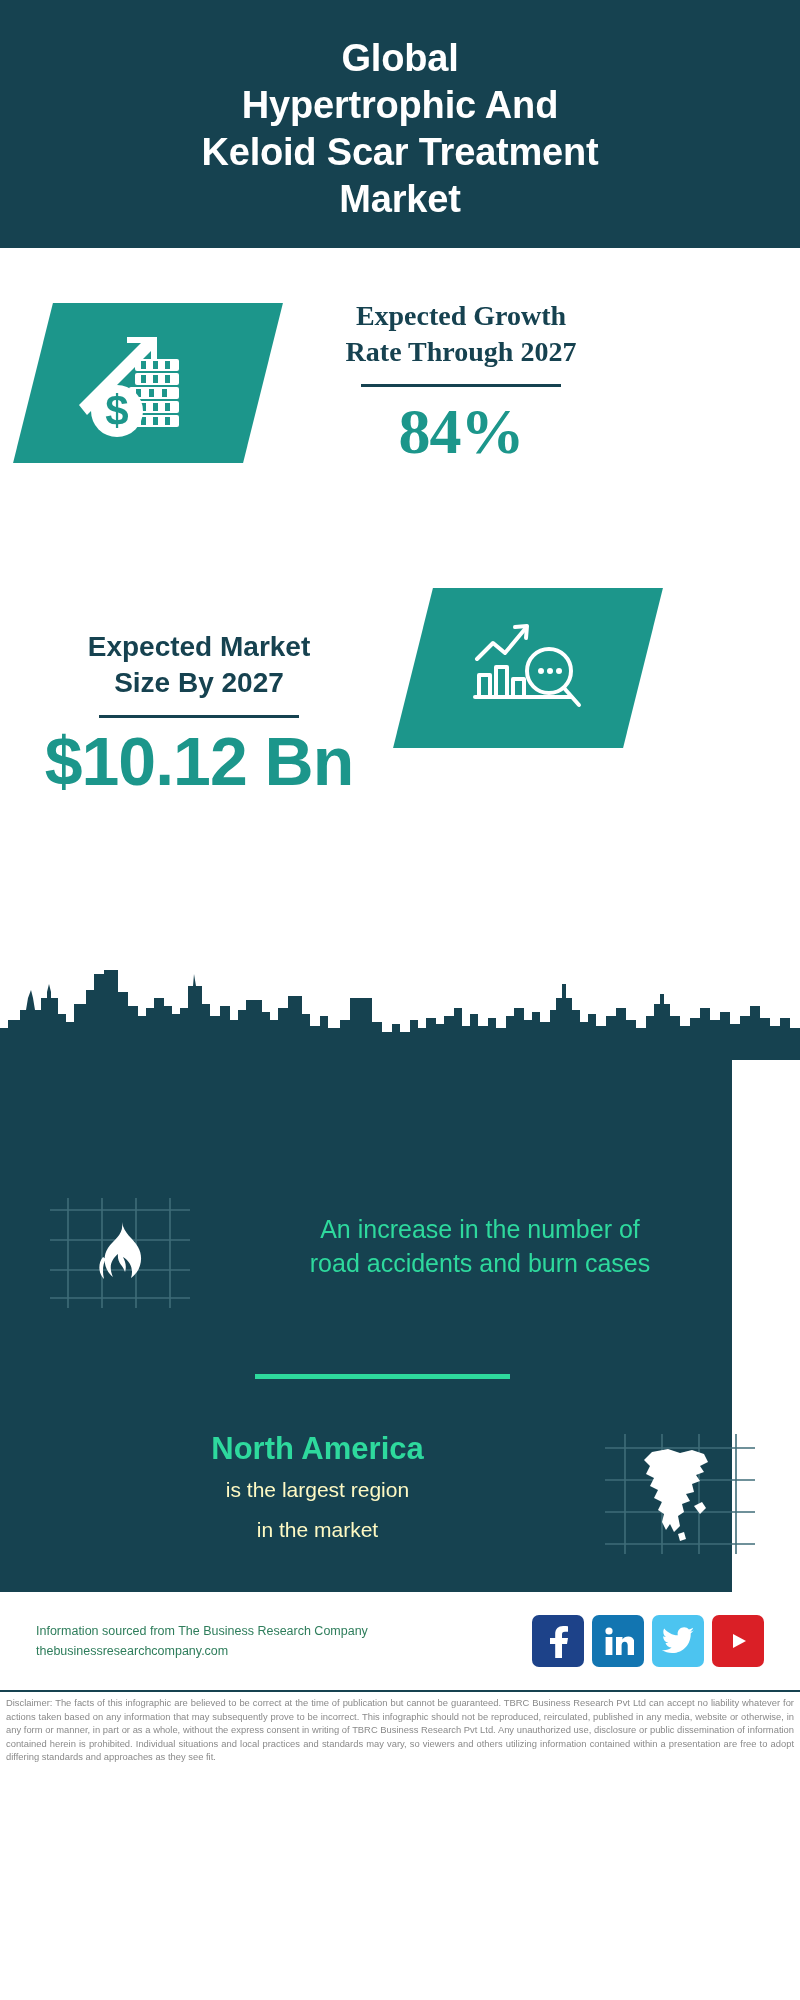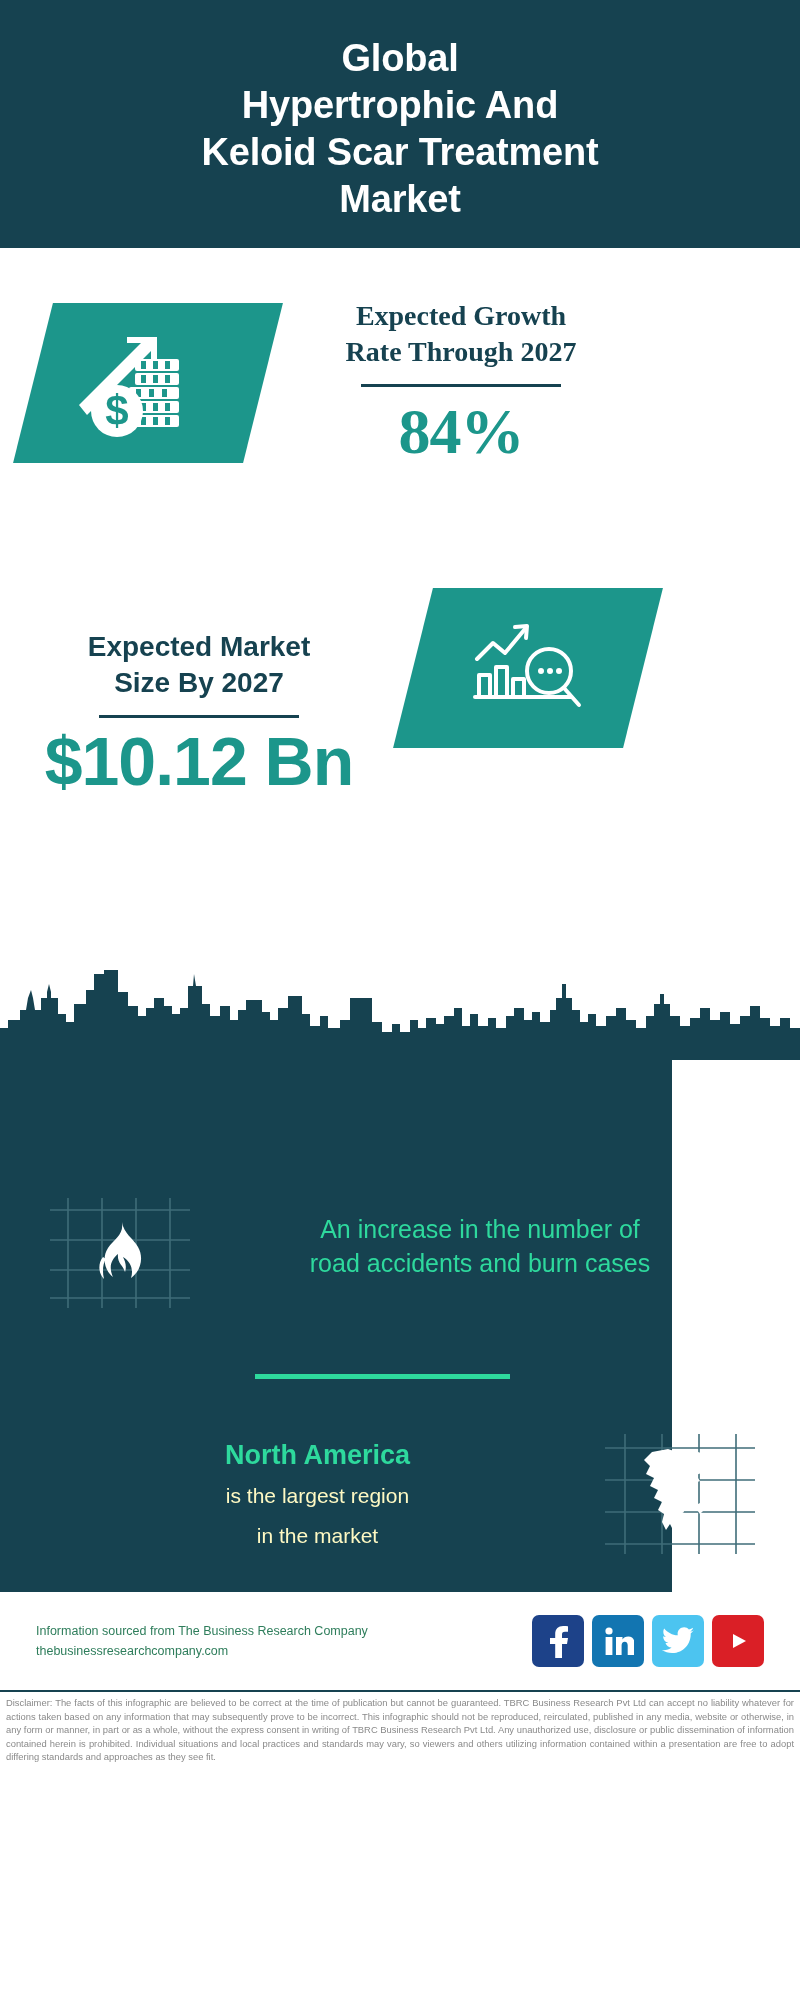--- a/index.html
+++ b/index.html
@@ -65,21 +65,21 @@
   .growth-block{ left:246px; top:50px; width:430px;font-family:Liberation Serif, serif; }
   .growth-block .stat-rule{ width:200px; }
   .growth-block .stat-value{ font-size:64px; line-height:70px; }
 
   .size-block{ left:28px; top:336px; width:342px;margin-top:45px; }
   .size-block .stat-rule{ width:200px; }
   .size-block .stat-value{ font-size:68px; line-height:66px; }
 
   
   .dark-zone{
-    position:relative; width:672px; height:534px;
+    position:relative; width:732px; height:534px;
     background:#164250;
   }
   .skyline{ position:absolute; top:-88px; left:0; width:800px; height:90px; display:block; }
 
   .driver-row{
     position:absolute; left:0; top:140px; width:800px;
     display:flex; align-items:flex-start;
   }
   .icon-card{ position:relative; width:140px; height:110px; flex:0 0 140px; margin-left:50px; }
   .grid-svg{ position:absolute; inset:0; }
@@ -95,21 +95,21 @@
 
   .mid-divider{
     position:absolute; left:255px; top:316px; width:255px; height:5px;
     background:#2ED99D;
   }
 
   .region-row{
     position:absolute; left:0; top:370px; width:800px; display:flex; align-items:flex-start;
   }
   .region-text{ flex:1; text-align:center; padding-left:30px; }
-  .region-hi{ color:#2ED99D; font-size:27px; line-height:42px; font-weight:bold;margin-top:6px; }
+  .region-hi{ color:#2ED99D; font-size:31px; line-height:42px; font-weight:bold; }
   .region-sub{ color:#fef9c3; font-size:21px; line-height:40px; white-space:pre-line; }
   .map-card{ width:150px; height:120px; flex:0 0 150px; position:relative; margin-right:45px; margin-top:6px; }
 
   
   .footer{
     position:relative; width:800px; height:100px; background:#ffffff;
     display:flex; align-items:center; padding:12px 18px;
     border-bottom:2px solid #164250;
   }
   .src-text{ flex:1; padding-left:18px; }

